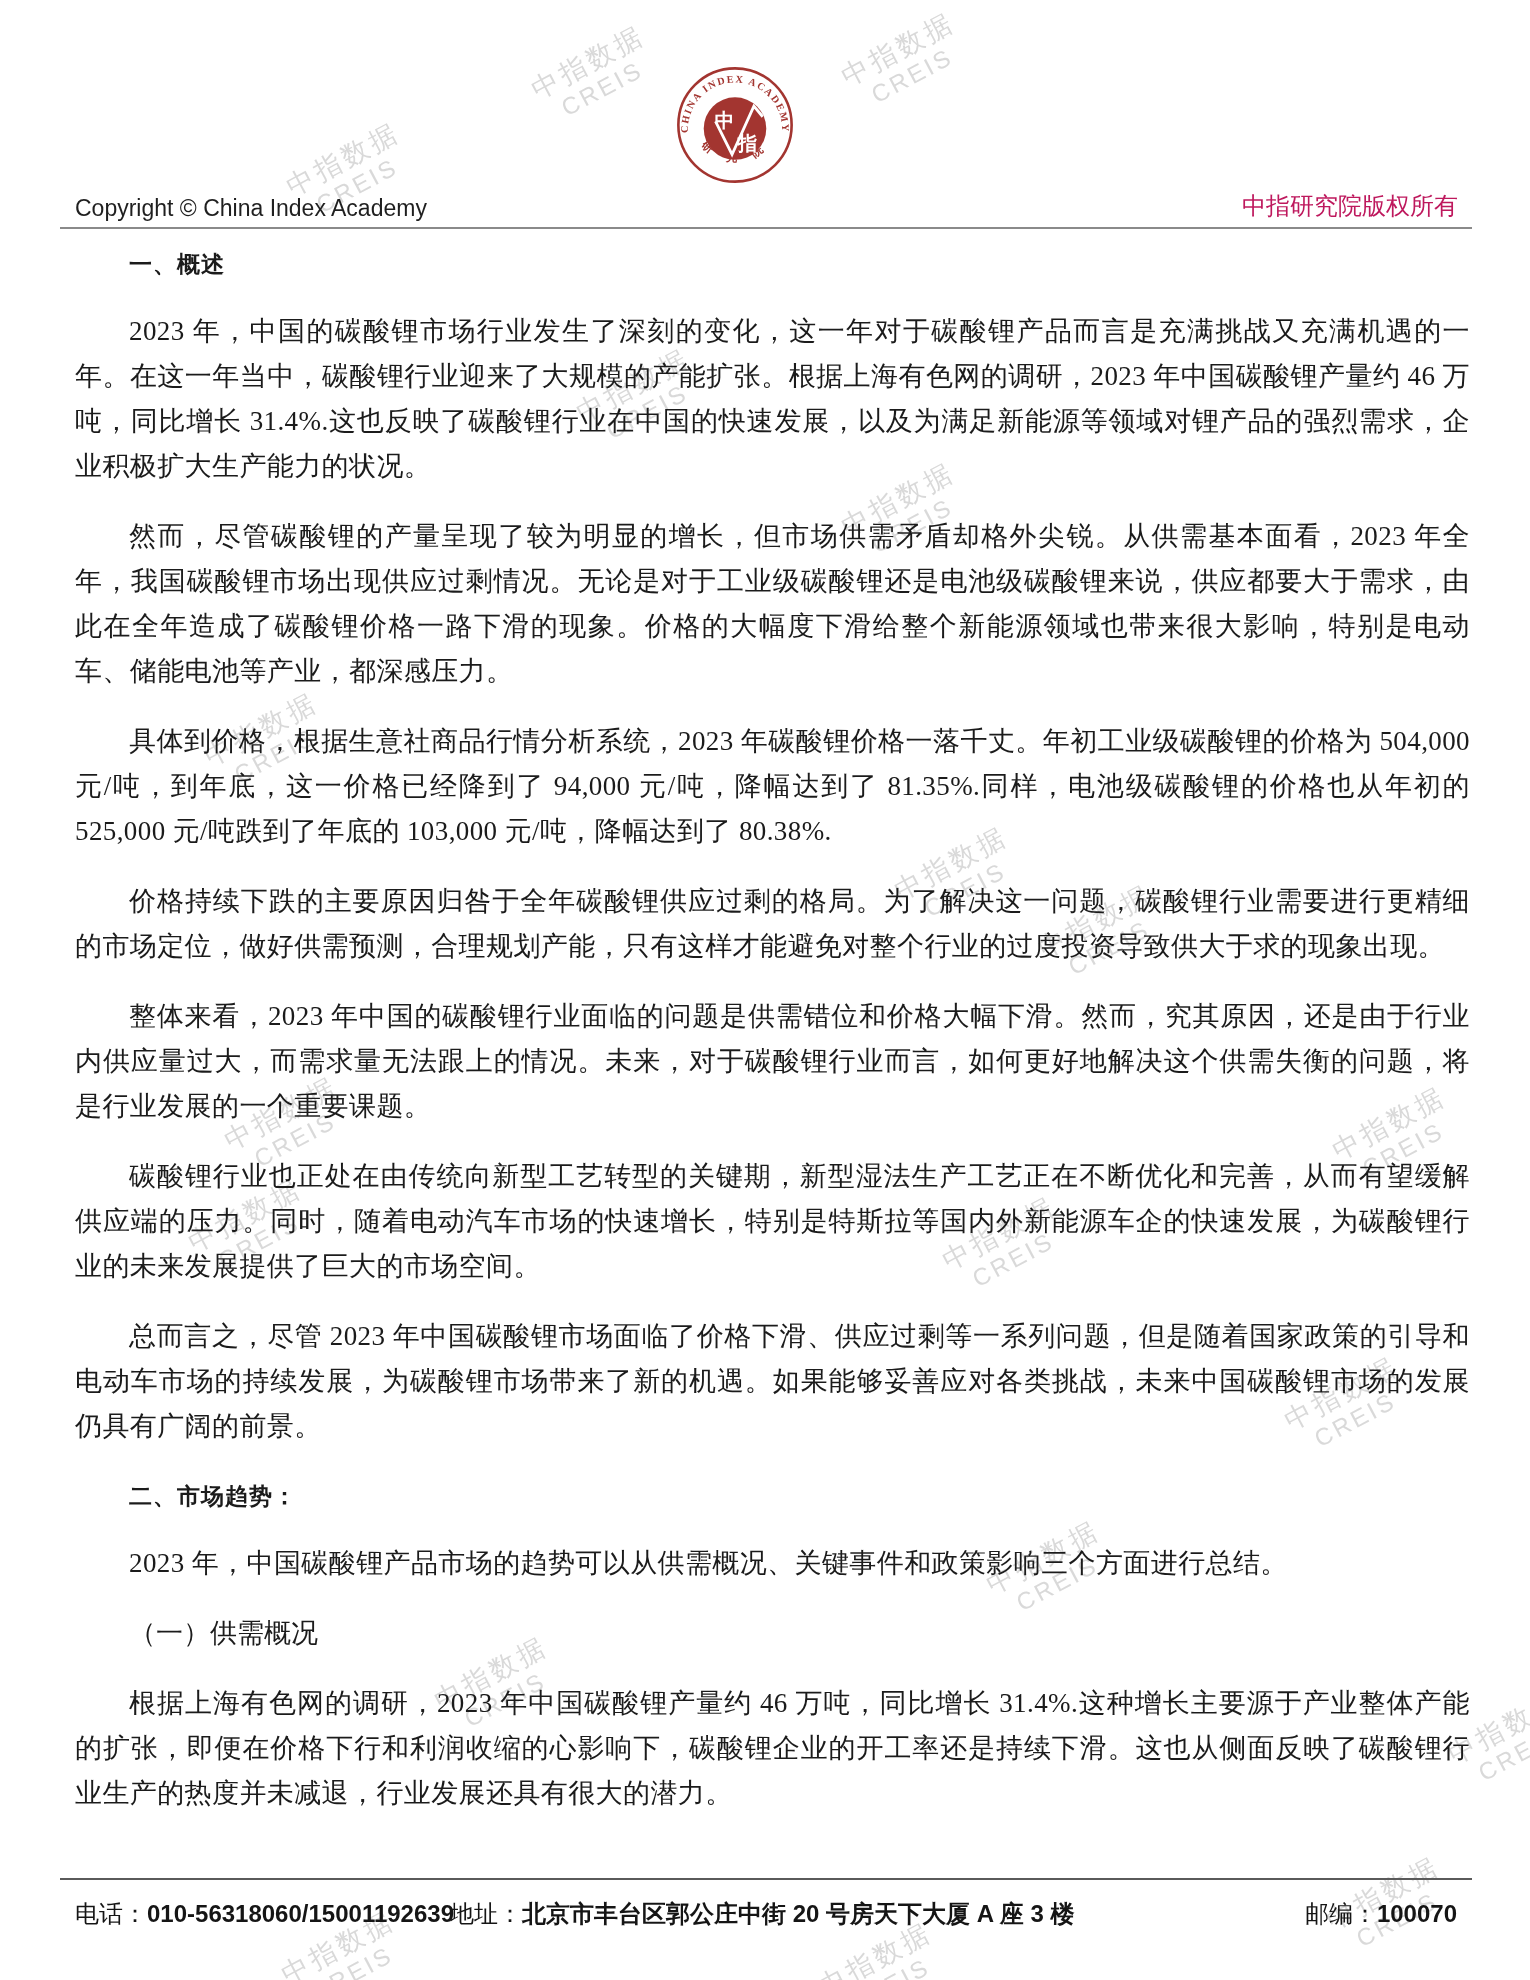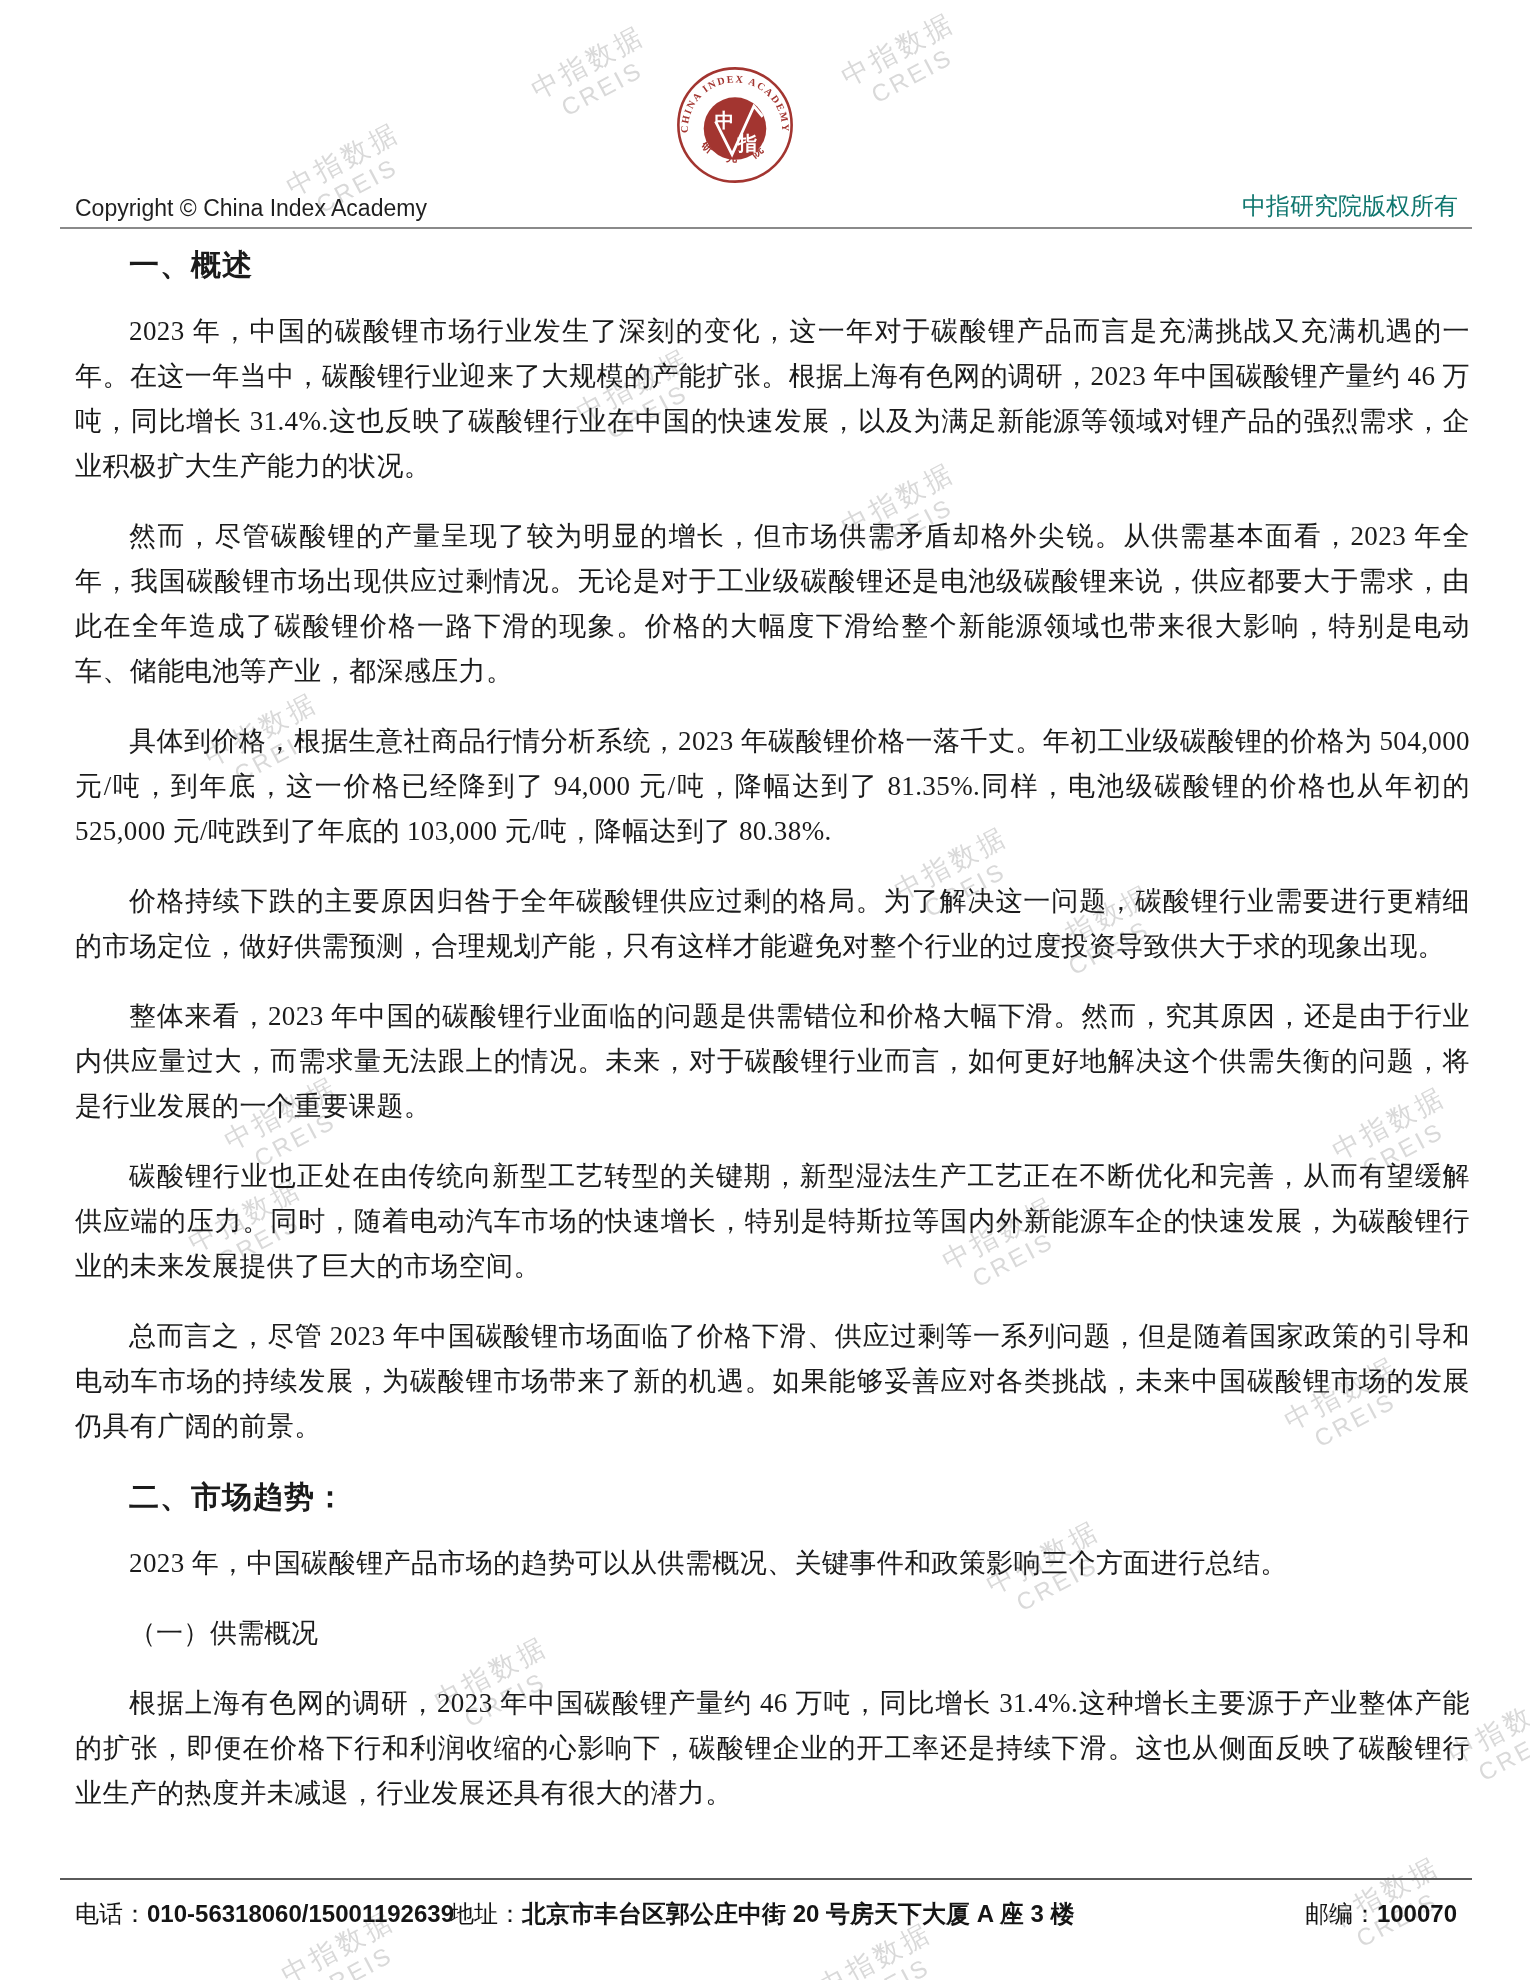--- a/index.html
+++ b/index.html
@@ -34,31 +34,31 @@
   }
   .wm .l1{font-size:27px;letter-spacing:4px;display:block;}
   .wm .l2{font-size:24px;letter-spacing:3px;display:block;}
   
   .logo-wrap{position:absolute;top:66px;left:735px;transform:translateX(-50%);z-index:2;}
   .copy-row{
     position:absolute;top:190px;left:75px;right:72px;z-index:2;
     display:flex;justify-content:space-between;align-items:flex-end;gap:29px;
   }
   .copy-left{font-family:"Liberation Sans","DejaVu Sans",sans-serif;font-size:23px;color:#1f1f1f;}
-  .copy-right{font-size:24px;color:#0f766e;}
+  .copy-right{font-size:24px;color:#be185d;}
   .rule-top{position:absolute;top:227px;left:60px;right:58px;height:2px;background:var(--rule);z-index:2;}
   
   .content{
     position:absolute;top:238px;left:75px;width:1395px;z-index:2;
     font-size:27px;line-height:45px;
     text-align:justify;
   }
   .content p{margin:0 0 25px 0;text-indent:54px;letter-spacing:.4px;}
   h1.sec{
-    font-size:30px;font-weight:bold;margin:4px 0 22px 0;text-indent:54px;
+    font-size:23px;font-weight:bold;margin:4px 0 22px 0;text-indent:54px;
     letter-spacing:1px;line-height:45px;
   }
   .subhead{margin:0 0 25px 0;text-indent:54px;font-size:27px;line-height:45px;}
   
   .footer{
     position:absolute;left:60px;right:58px;top:1878px;z-index:2;
     border-top:2px solid var(--rule-dark);
     padding-top:25px;
     font-family:"Liberation Sans","DejaVu Sans",sans-serif;
     font-size:24px;color:#151515;

